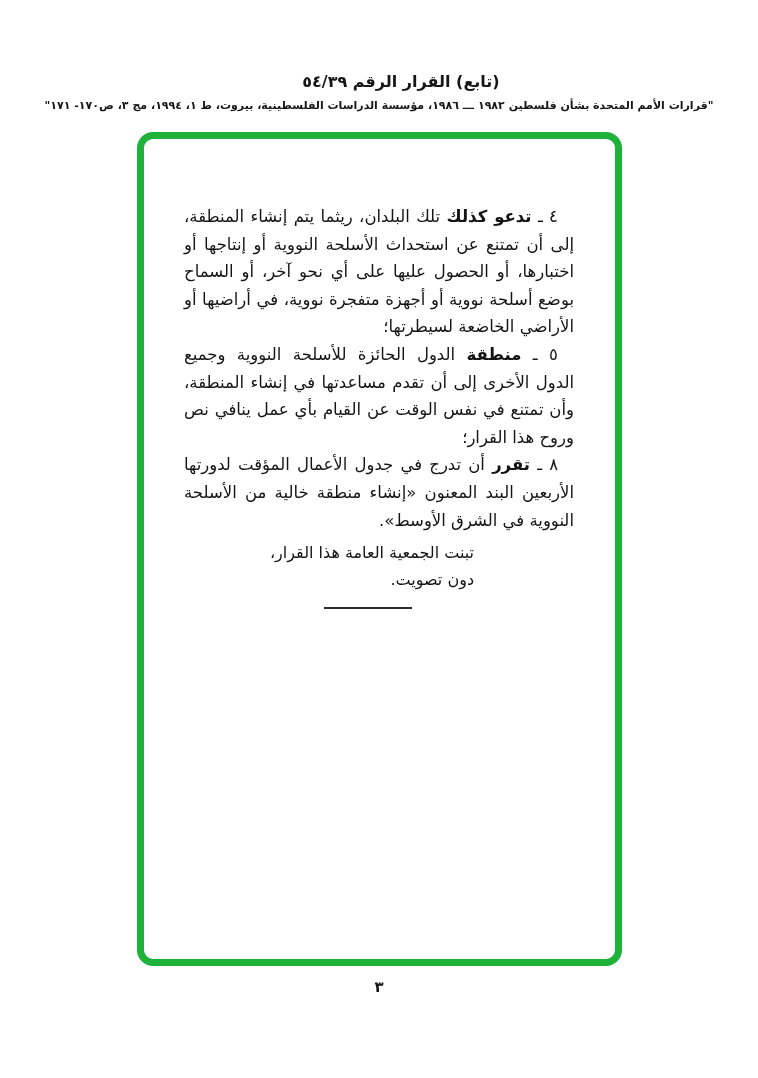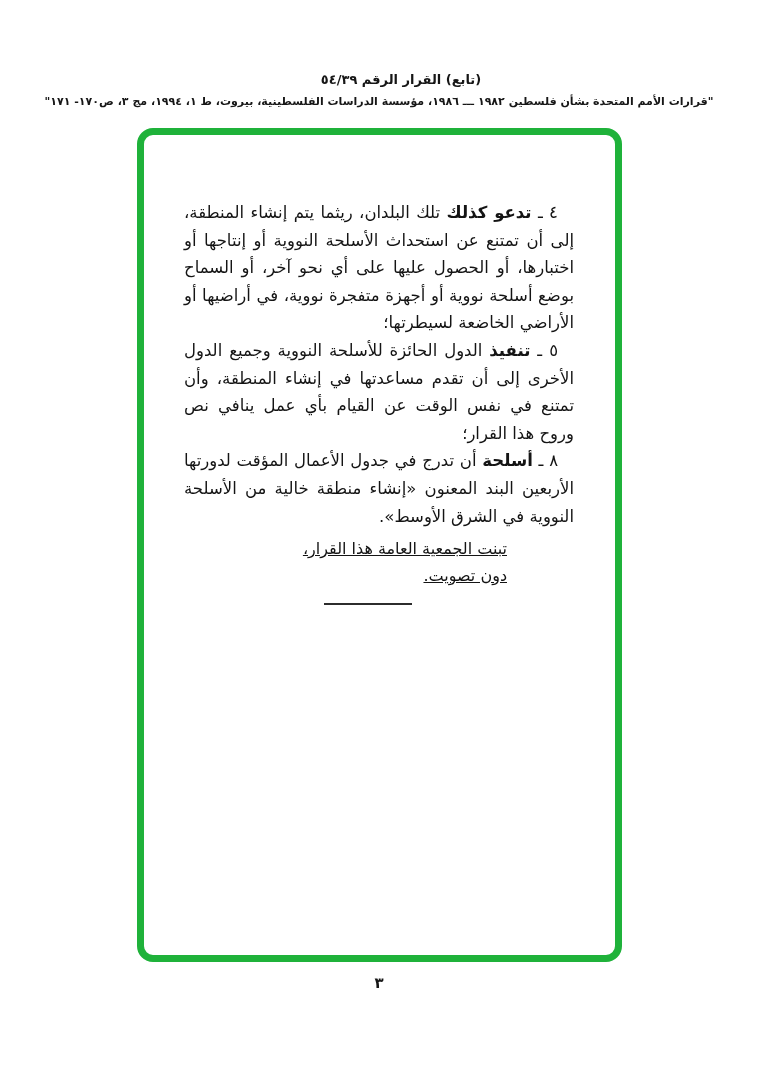--- a/index.html
+++ b/index.html
@@ -13,21 +13,21 @@
     font-family: "DejaVu Sans", sans-serif;
     color: #161616;
     overflow: hidden;
   }
   .page-header {
     padding-top: 72px;
     text-align: center;
     direction: rtl;
   }
   .doc-title {
-    font-size: 13px;
+    font-size: 16px;
     font-weight: 700;
     letter-spacing: 0;
     margin-left: 44px;
   }
   .doc-subtitle {
     font-size: 11px;
     font-weight: 700;
     margin-top: 8px;
     white-space: nowrap;
   }
@@ -51,25 +51,24 @@
   }
   .para {
     margin: 0;
     text-indent: 16px;
   }
   .para .lead {
     font-weight: 700;
   }
   .closing {
     width: 212px;
-    margin: 6px 67px 0 auto; 
+    margin: 6px 100px 0 auto; 
     font-size: 16px;
     line-height: 26.5px;
     text-align: justify;
-    text-decoration: underline;
   }
   .closing .line {
     display: block;
   }
   .closing .line.center {
     text-align: right;
   }
   .end-rule {
     width: 88px;
     height: 2px;
@@ -90,25 +89,25 @@
 <div class="page-header">
   <div class="doc-title">(تابع) القرار الرقم ٥٤/٣٩</div>
   <div class="doc-subtitle">"قرارات الأمم المتحدة بشأن فلسطين ١٩٨٢ ـــ ١٩٨٦، مؤسسة الدراسات الفلسطينية، بيروت، ط ١، ١٩٩٤، مج ٣، ص١٧٠- ١٧١"</div>
 </div>
 
 <div class="green-box" style="border-color: rgb(31, 178, 58);">
   <div class="content">
 
     <p class="para"><span>٤</span> <span>ـ</span> <span class="lead">تدعو كذلك</span> <span>تلك البلدان، ريثما يتم إنشاء المنطقة، إلى أن تمتنع عن استحداث الأسلحة النووية أو إنتاجها أو اختبارها، أو الحصول عليها على أي نحو آخر، أو السماح بوضع أسلحة نووية أو أجهزة متفجرة نووية، في أراضيها أو الأراضي الخاضعة لسيطرتها؛</span></p>
 
-    <p class="para"><span>٥</span> <span>ـ</span> <span class="lead">تنفيذ</span> <span>الدول الحائزة للأسلحة النووية وجميع الدول الأخرى إلى أن تقدم مساعدتها في إنشاء المنطقة، وأن تمتنع في نفس الوقت عن القيام بأي عمل ينافي نص وروح هذا القرار؛</span></p>
+    <p class="para"><span>٥</span> <span>ـ</span> <span class="lead">منطقة</span> <span>الدول الحائزة للأسلحة النووية وجميع الدول الأخرى إلى أن تقدم مساعدتها في إنشاء المنطقة، وأن تمتنع في نفس الوقت عن القيام بأي عمل ينافي نص وروح هذا القرار؛</span></p>
 
 
 
-    <p class="para"><span>٨</span> <span>ـ</span> <span class="lead">أسلحة</span> <span>أن تدرج في جدول الأعمال المؤقت لدورتها الأربعين البند المعنون «إنشاء منطقة خالية من الأسلحة النووية في الشرق الأوسط».</span></p>
+    <p class="para"><span>٨</span> <span>ـ</span> <span class="lead">تقرر</span> <span>أن تدرج في جدول الأعمال المؤقت لدورتها الأربعين البند المعنون «إنشاء منطقة خالية من الأسلحة النووية في الشرق الأوسط».</span></p>
 
     <div class="closing">
       <span class="line">تبنت الجمعية العامة هذا القرار،</span>
       <span class="line center">دون تصويت.</span>
     </div>
 
     <div class="end-rule" style="background: rgb(44, 44, 44);"></div>
 
   </div>
 </div>

